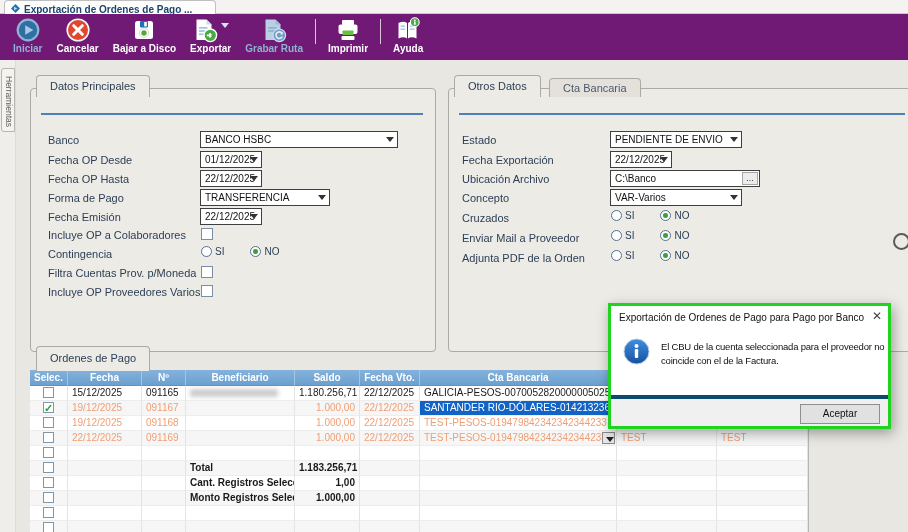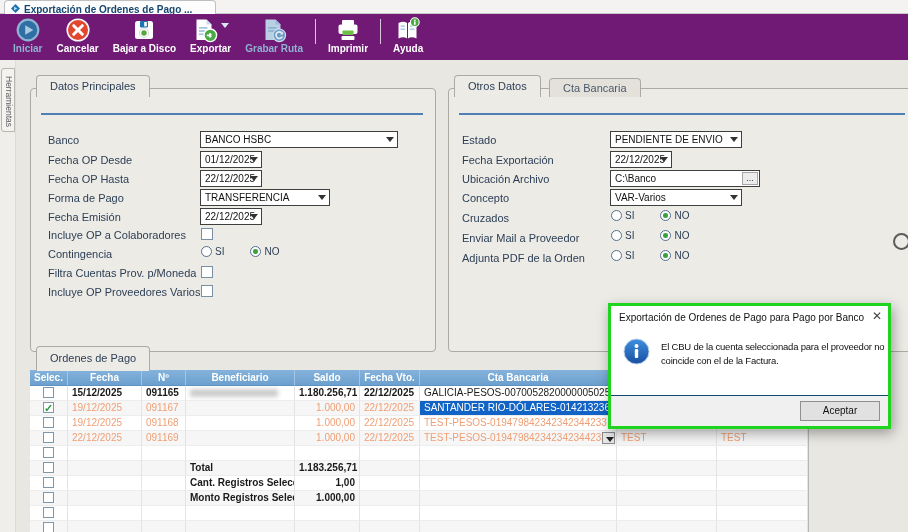--- a/index.html
+++ b/index.html
@@ -51,41 +51,41 @@
   .orders-tab { position:absolute; left:36px; top:346px; height:25px; background:#EDEBE6; border:1px solid #ADAAA3; border-bottom:none; border-radius:4px 4px 0 0; padding:5px 13px 0 13px; font-size:11px; color:#2B3E55; z-index:2; cursor:pointer; }
   .grid { position:absolute; left:30px; top:370px; width:779px; height:162px; background:#701a75; border-right:1px solid #B5B5B5; overflow:hidden; }
   .grow { display:grid; grid-template-columns:38px 74px 44px 109px 65px 60px 197px 100px 91px; }
   .ghead { height:16px; }
   .ghead .hc { background:linear-gradient(#85B2DC,#6CA0CE); border-right:1px solid #A4C6E5; border-bottom:1px solid #5E92C0; color:#FFF; font-size:10px; font-weight:bold; text-align:center; line-height:15px; overflow:hidden; white-space:nowrap; }
   .drow { height:15px; cursor:default; }
   .drow.alt .dc { background:#F6F6F6; }
   .dc { position:relative; border-right:1px solid #E4E4E4; border-bottom:1px solid #EDEDED; font-size:10px; line-height:14px; padding:0 4px; white-space:nowrap; overflow:hidden; background:#FFF; }
   .dc.center { text-align:center; padding:0; }
   .dc.right { text-align:right; }
-  .r-bold { color:#1A1A1A; font-weight:bold; }
+  .r-bold { color:#1A1A1A; font-weight:normal; }
   .r-orange { color:#EF9F75; }
   .cta-normal { font-weight:normal; }
   .dc.selcell { background:#1163C6 !important; color:#FFF; font-weight:normal; }
   .gcb { display:inline-block; width:11px; height:11px; background:#FFF; border:1px solid #8097A8; margin-top:1px; vertical-align:top; position:relative; cursor:pointer; }
   .gcb.on::after { content:"✓"; position:absolute; left:0px; top:-2px; font-size:11px; font-weight:bold; color:#2E9E3E; }
   .redact { display:inline-block; width:88px; height:8px; margin-top:3px; background:#C4C4C4; filter:blur(2px); opacity:.85; }
   .celldd { position:absolute; right:1px; top:1px; width:13px; height:12px; background:#E8E8E8; border:1px solid #8A8A8A; cursor:pointer; }
   .celldd::after { content:""; position:absolute; left:2.5px; top:4px; width:0; height:0; border-left:4px solid transparent; border-right:4px solid transparent; border-top:5px solid #222; }
   .sum-label { font-weight:bold; color:#1A1A1A; }
   .sum-value { font-weight:bold; color:#1A1A1A; }
 
   
   .dialog { position:absolute; left:608px; top:303px; width:283px; height:126px; border:3px solid #1FD41F; background:#0ea5e9; z-index:50; box-shadow:2px 4px 12px rgba(0,0,0,.35); }
   .dlg-title { position:absolute; left:0; top:0; right:0; height:24px; background:#FFF; }
   .dlg-title .tt { position:absolute; left:8px; top:6px; font-size:10px; color:#111; white-space:nowrap; }
   .dlg-close { position:absolute; right:6px; top:4px; font-size:12px; color:#444; cursor:pointer; line-height:12px; }
   .dlg-body { position:absolute; left:0; top:24px; right:0; bottom:31px; background:#FFF; overflow:hidden; }
   .dlg-icon { position:absolute; left:12px; top:8px; }
   .dlg-msg { position:absolute; left:50px; top:10px; width:226px; font-size:9.5px; letter-spacing:-0.2px; color:#111; line-height:14px; }
-  .dlg-footer { position:absolute; left:0; bottom:0; right:0; height:31px; background:#F0F0F0; border-top:1px solid #0c4a6e; }
+  .dlg-footer { position:absolute; left:0; bottom:0; right:0; height:31px; background:#F0F0F0; border-top:4px solid #0c4a6e; }
   .dlg-btn { position:absolute; right:8px; top:5px; width:80px; height:20px; background:#E1E1E1; border:1px solid #8F8F8F; font-size:10px; color:#111; text-align:center; line-height:18px; cursor:pointer; }
 </style>
 </head>
 <body>
 
 <div class="titlebar">
   <div class="wintab">
     <span style="display:inline-block;">
       <svg width="9" height="9" viewBox="0 0 12 12">
           <path d="M6 0l6 6-6 6-6-6z" fill="#1B74B4"></path>

